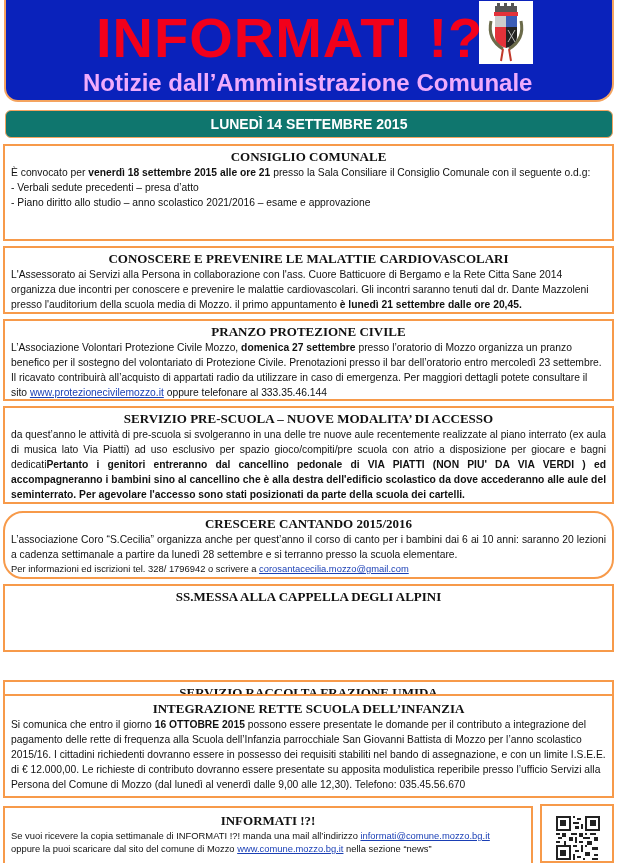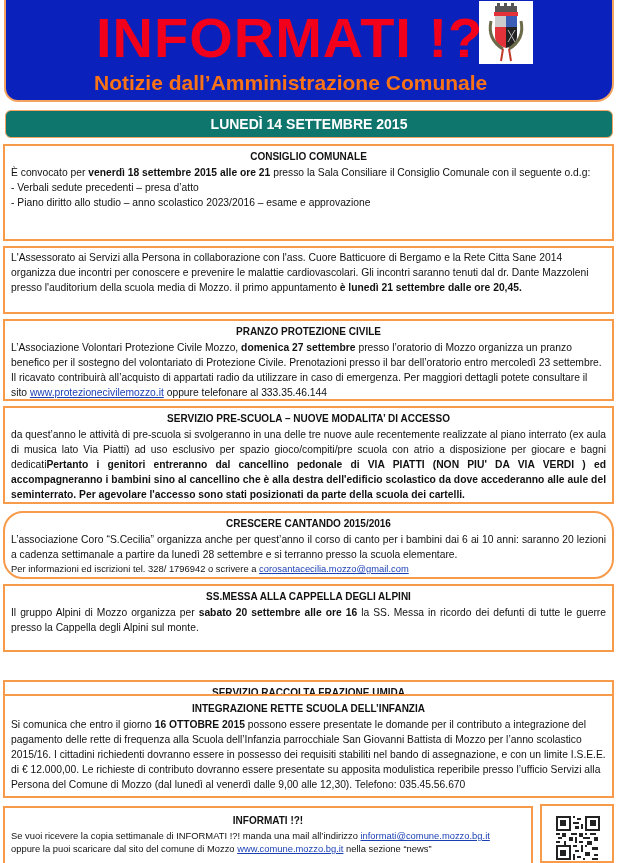--- a/index.html
+++ b/index.html
@@ -1,23 +1,23 @@
 <!DOCTYPE html>
 <html><head>
 <meta charset="utf-8">
 <style>
   html,body{margin:0;padding:0;background:#fff;}
   body{width:618px;height:863px;overflow:hidden;position:relative;font-family:"Liberation Sans",sans-serif;}
   .header{position:absolute;left:4px;top:0;width:610px;height:102px;background:#0a22bb;border:2px solid #f4a460;border-top:none;border-radius:0 0 18px 14px;box-sizing:border-box;}
   .title{position:absolute;left:90px;top:8px;font-family:"Liberation Sans",sans-serif;font-weight:bold;font-size:56px;color:#f2001b;letter-spacing:1px;line-height:60px;}
-  .subtitle{position:absolute;left:88px;top:72px;font-weight:bold;font-size:21px;color:#f97316;line-height:22px;}
+  .subtitle{position:absolute;left:77px;top:72px;font-weight:bold;font-size:24px;color:#f0abfc;line-height:22px;}
   .crest{position:absolute;left:473px;top:1px;width:54px;height:63px;background:#fff;}
   .datebar{position:absolute;left:5px;top:110px;width:608px;height:28px;background:#0f766e;border:1.5px solid #f4a460;border-radius:6px;box-sizing:border-box;text-align:center;color:#fff;font-weight:bold;font-size:14px;line-height:26px;}
   .box{position:absolute;left:3px;width:611px;border:2px solid #f79a4a;box-sizing:border-box;background:#fff;padding:2px 6px 2px 6px;font-family:"Liberation Sans",sans-serif;font-size:10.3px;line-height:15px;color:#111;}
-  .box h2{margin:0;text-align:center;font-size:10px;line-height:17px;font-weight:bold;color:#111;}
+  .box h2{margin:0;text-align:center;font-size:13px;line-height:17px;font-weight:bold;color:#111;font-family:Liberation Serif, serif;}
   .box p{margin:0;}
   .box .sm{font-size:9.4px;line-height:13px;}
   .box .just{text-align:justify;}
   a{color:#1a3fb5;text-decoration:underline;}
   .qr{position:absolute;left:540px;top:804px;width:74px;height:59px;border:2px solid #f79a4a;box-sizing:border-box;background:#fff;}
   .qr svg{position:absolute;left:14px;top:8px;}
 </style>
 </head>
 <body>
 
@@ -43,24 +43,25 @@
   </div>
   <div class="subtitle">Notizie dall’Amministrazione Comunale</div>
 </div>
 
 <div class="datebar">LUNEDÌ 14 SETTEMBRE 2015</div>
 
 <div class="box" style="top:144px;height:97px;">
   <h2>CONSIGLIO COMUNALE</h2>
   <p><span>È convocato per </span><b>venerdì 18 settembre  2015 alle ore 21</b><span> presso la Sala Consiliare il Consiglio Comunale con il seguente o.d.g:</span></p>
   <p>- Verbali sedute precedenti – presa d’atto</p>
-  <p>- Piano diritto allo studio – anno scolastico 2023/2016 – esame e approvazione</p>
+  <p>- Piano diritto allo studio – anno scolastico 2021/2016 – esame e approvazione</p>
 </div>
 
 <div class="box" style="top:246px;height:68px;">
+  <h2>CONOSCERE E PREVENIRE LE MALATTIE CARDIOVASCOLARI</h2>
   <p><span>L'Assessorato ai Servizi alla Persona in collaborazione con l'ass. Cuore Batticuore di Bergamo e la Rete Citta Sane 2014 organizza due incontri per conoscere e prevenire le malattie cardiovascolari. Gli incontri saranno tenuti dal dr. Dante Mazzoleni presso l'auditorium della scuola media di Mozzo. il primo appuntamento </span><b>è  lunedì 21 settembre dalle ore 20,45.</b></p>
 </div>
 
 <div class="box" style="top:319px;height:82px;">
   <h2>PRANZO PROTEZIONE CIVILE</h2>
   <p><span>L’Associazione Volontari Protezione Civile Mozzo, </span><b>domenica 27 settembre</b><span> presso l’oratorio di Mozzo organizza un pranzo benefico per il sostegno del volontariato di Protezione Civile. Prenotazioni presso il bar dell’oratorio entro mercoledì 23 settembre. Il ricavato contribuirà all’acquisto di appartati radio da utilizzare in caso di emergenza. Per maggiori dettagli potete consultare il sito </span><a>www.protezionecivilemozzo.it</a><span> oppure telefonare al 333.35.46.144</span></p>
 </div>
 
 <div class="box" style="top:406px;height:98px;">
   <h2>SERVIZIO PRE-SCUOLA – NUOVE MODALITA’ DI ACCESSO</h2>
@@ -68,21 +69,20 @@
 </div>
 
 <div class="box" style="top:511px;height:68px;border-radius:20px;">
   <h2>CRESCERE CANTANDO 2015/2016</h2>
   <p class="just">L’associazione  Coro “S.Cecilia” organizza anche per quest’anno il corso di canto per i bambini dai 6 ai 10 anni: saranno 20 lezioni a cadenza settimanale a partire da lunedì 28 settembre e si terranno presso la scuola elementare.</p>
   <p class="sm"><span>Per informazioni ed iscrizioni tel. 328/ 1796942 o scrivere a </span><a>corosantacecilia.mozzo@gmail.com</a></p>
 </div>
 
 <div class="box" style="top:584px;height:68px;">
   <h2>SS.MESSA ALLA CAPPELLA DEGLI ALPINI</h2>
-  <p class="just"><span>Il gruppo Alpini di Mozzo organizza per </span><b>sabato 20 settembre alle ore 16</b><span> la SS. Messa in ricordo dei defunti di tutte le guerre presso la Cappella degli Alpini sul monte.</span></p>
 </div>
 
 <div class="box" style="top:680px;height:56px;">
   <h2>SERVIZIO RACCOLTA FRAZIONE UMIDA</h2>
   <p>Si ricorda che a partire da questa settimana il ritiro della frazione UMIDA avverrà solo il MARTEDÌ</p>
 </div>
 
 <div class="box" style="top:694px;height:104px;">
   <h2 style="margin-top:2px;">INTEGRAZIONE RETTE SCUOLA DELL’INFANZIA</h2>
   <p><span>Si comunica che entro il giorno </span><b>16 OTTOBRE 2015</b><span> possono essere presentate le domande per il contributo a integrazione del pagamento delle rette di frequenza alla Scuola dell’Infanzia parrocchiale San Giovanni Battista di Mozzo per l’anno scolastico 2015/16. I cittadini richiedenti dovranno essere in possesso dei requisiti stabiliti nel bando di assegnazione, e con un limite I.S.E.E. di € 12.000,00. Le richieste di contributo dovranno essere presentate su apposita modulistica reperibile presso l’ufficio Servizi alla Persona del Comune di Mozzo (dal lunedì al venerdì dalle 9,00 alle 12,30). Telefono: 035.45.56.670</span></p>

